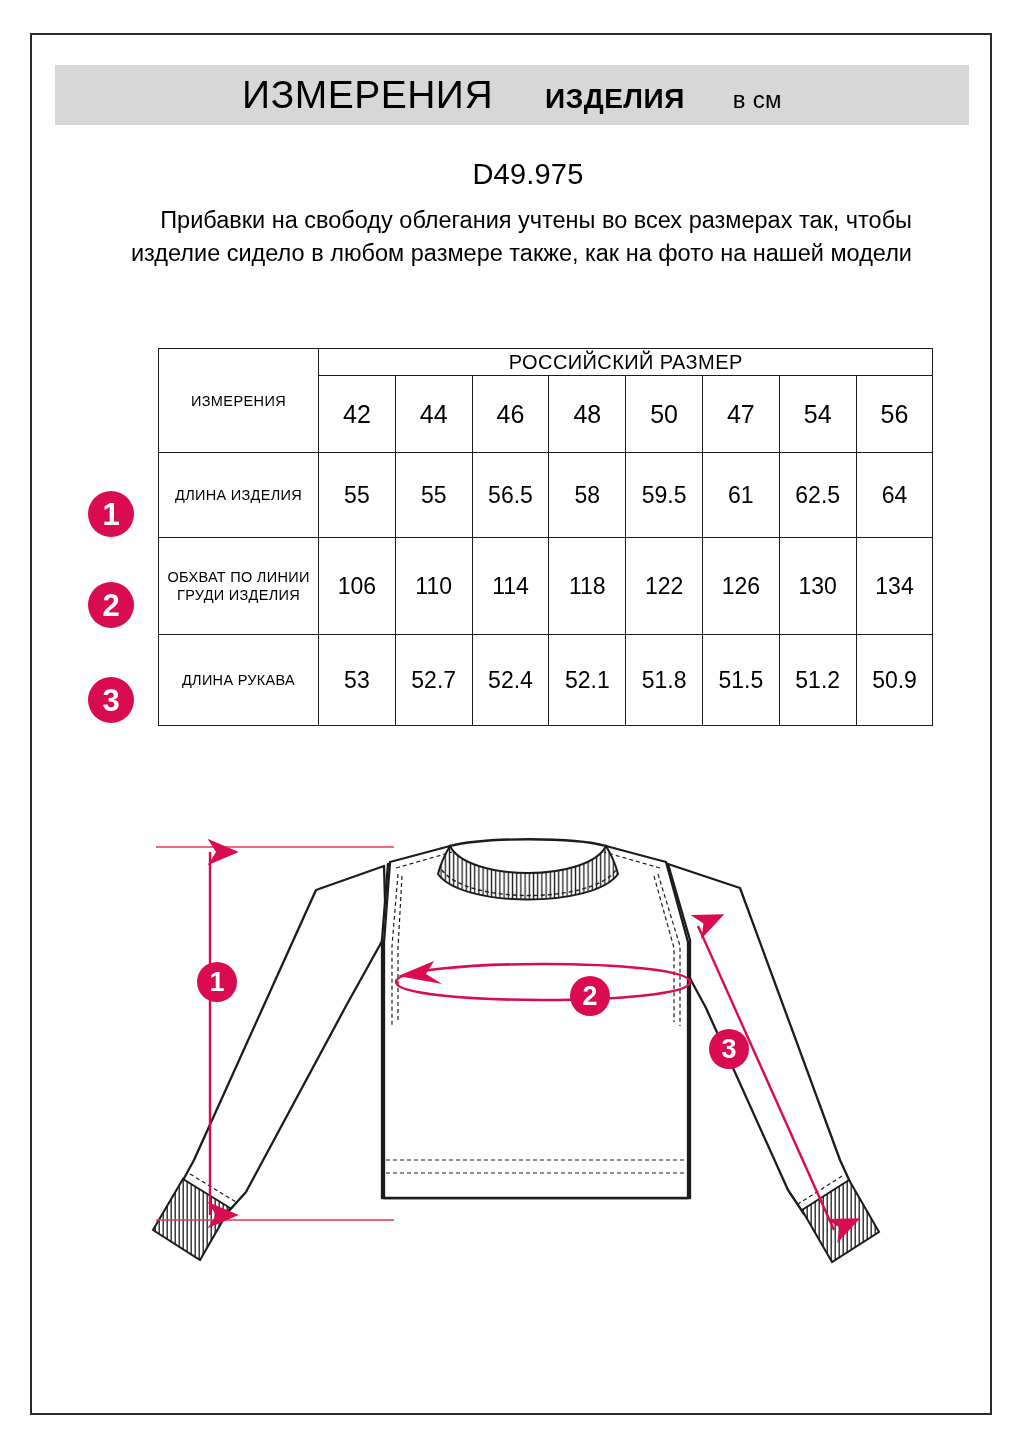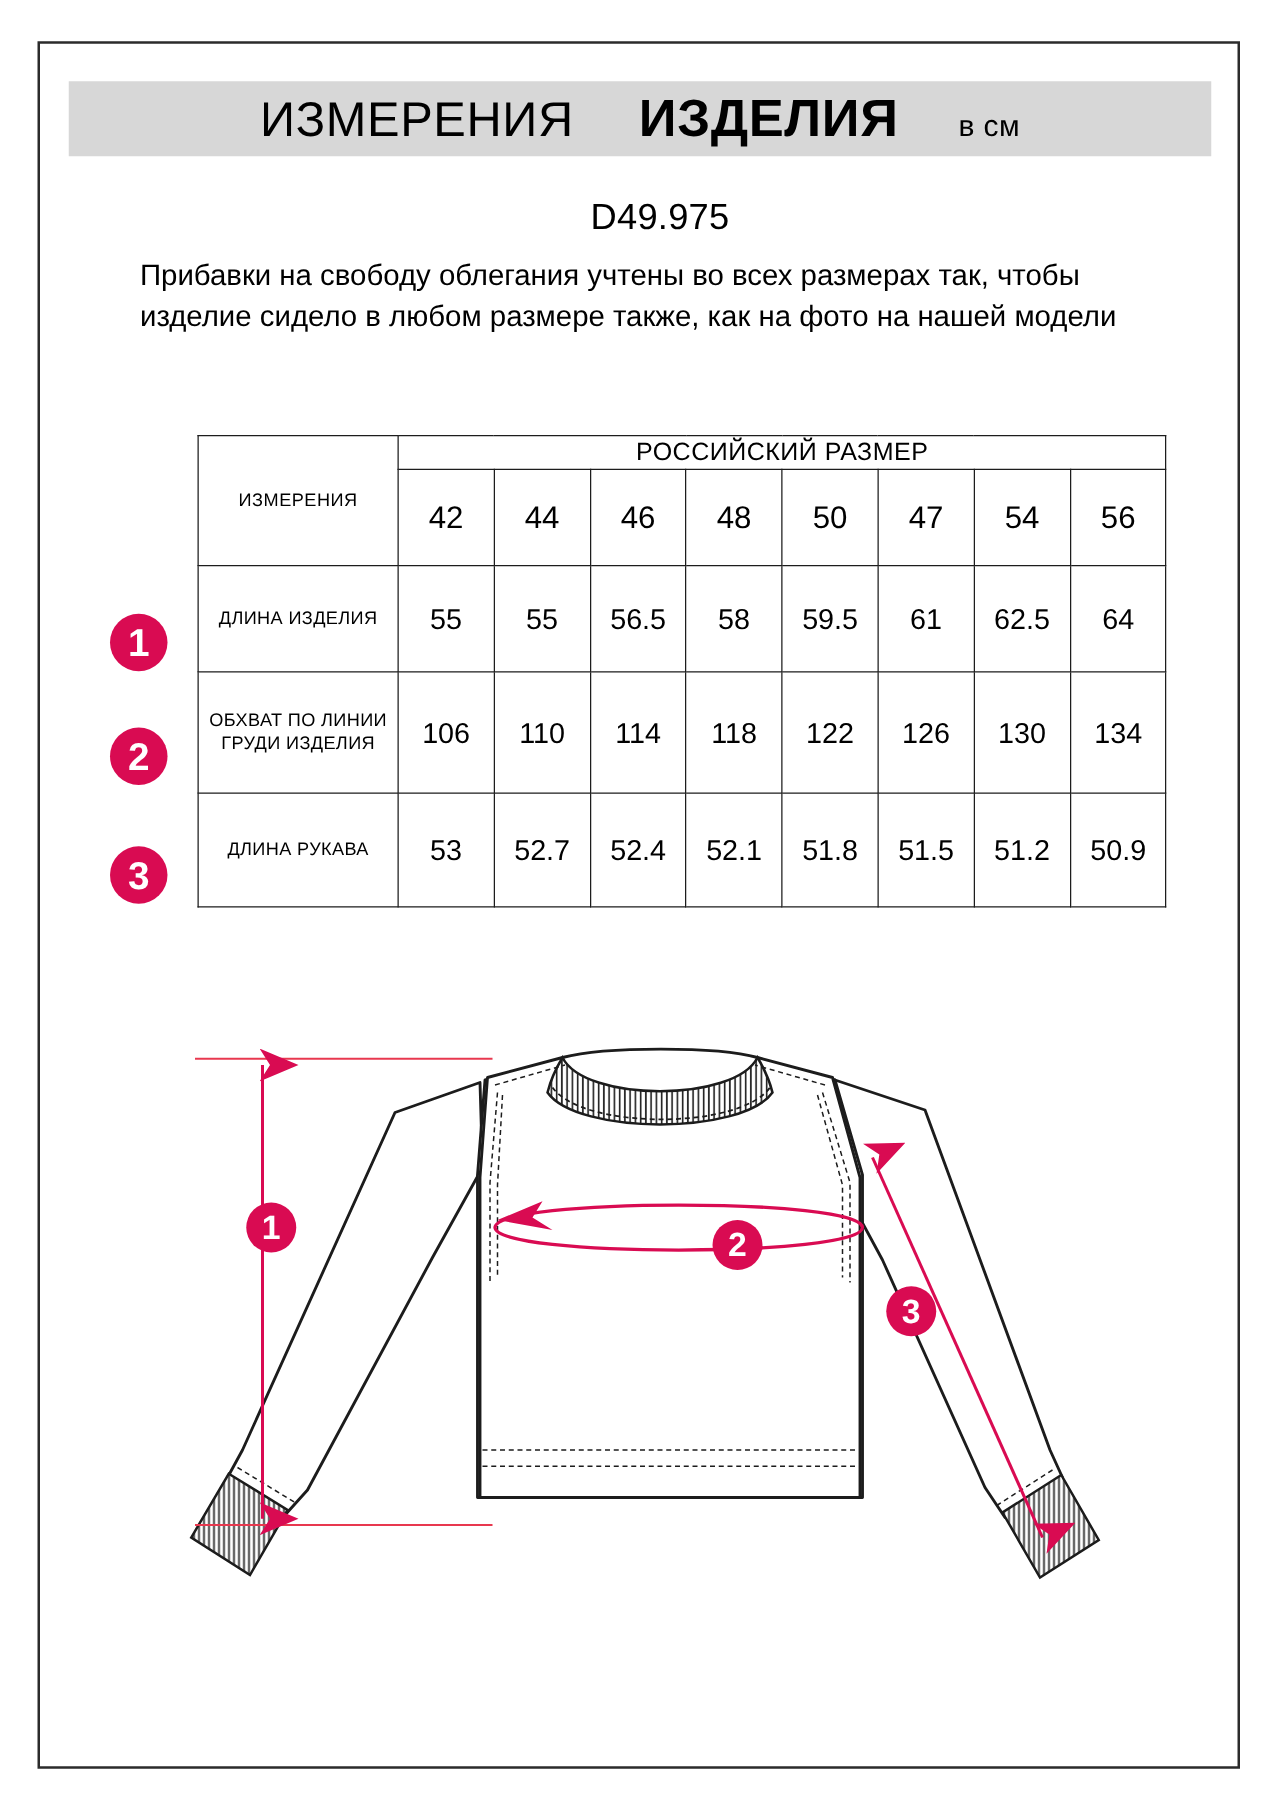--- a/index.html
+++ b/index.html
@@ -43,21 +43,21 @@
     align-items: baseline;
     justify-content: center;
     white-space: nowrap;
   }
   .hdr-word-1 {
     font-size: 39px;
     letter-spacing: 0.5px;
     font-weight: 400;
   }
   .hdr-word-2 {
-    font-size: 42px;
+    font-size: 28px;
     font-weight: 700;
     letter-spacing: 0.5px;
     margin-left: 52px;
     text-align: center;
   }
   .hdr-units {
     font-size: 24px;
     font-weight: 400;
     margin-left: 48px;
     letter-spacing: 0.3px;
@@ -71,21 +71,21 @@
     width: 1024px;
     text-align: center;
     font-size: 29px;
     letter-spacing: 0.2px;
   }
   .description {
     position: absolute;
     left: 112px;
     top: 204px;
     width: 800px;
-    text-align: left;
+    text-align: right;
     font-size: 23.5px;
     line-height: 33px;
   }
 
   
   .size-table {
     position: absolute;
     left: 158px;
     top: 348px;
     width: 775px;

